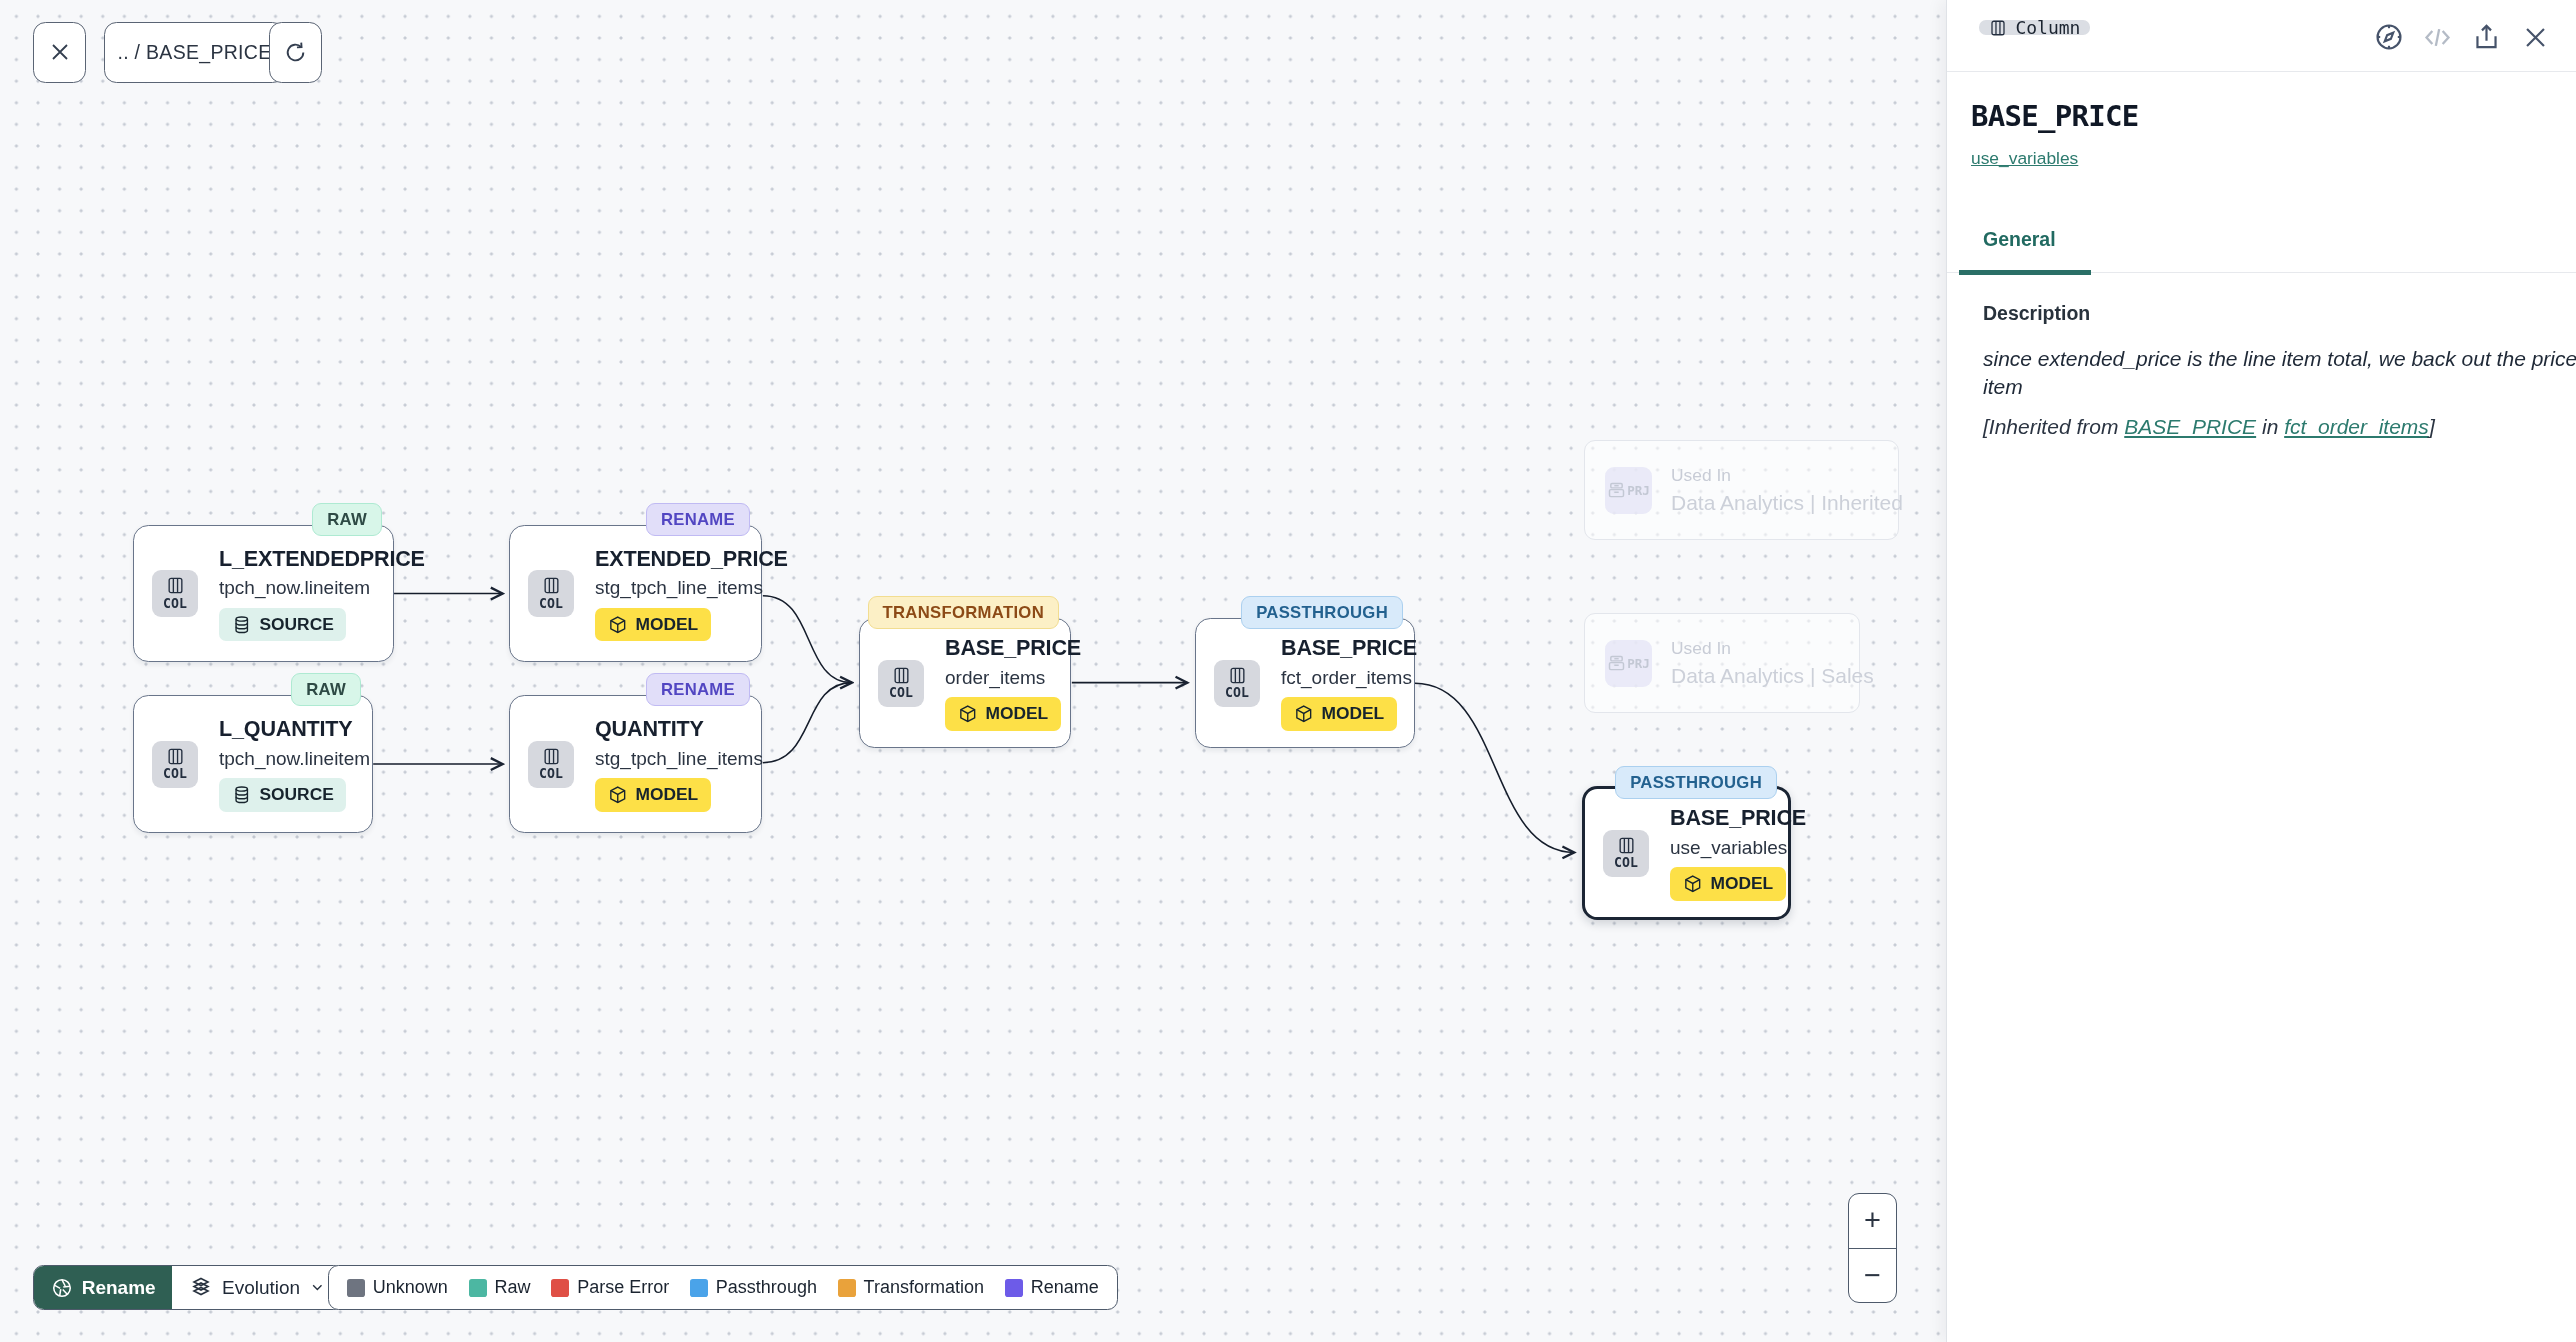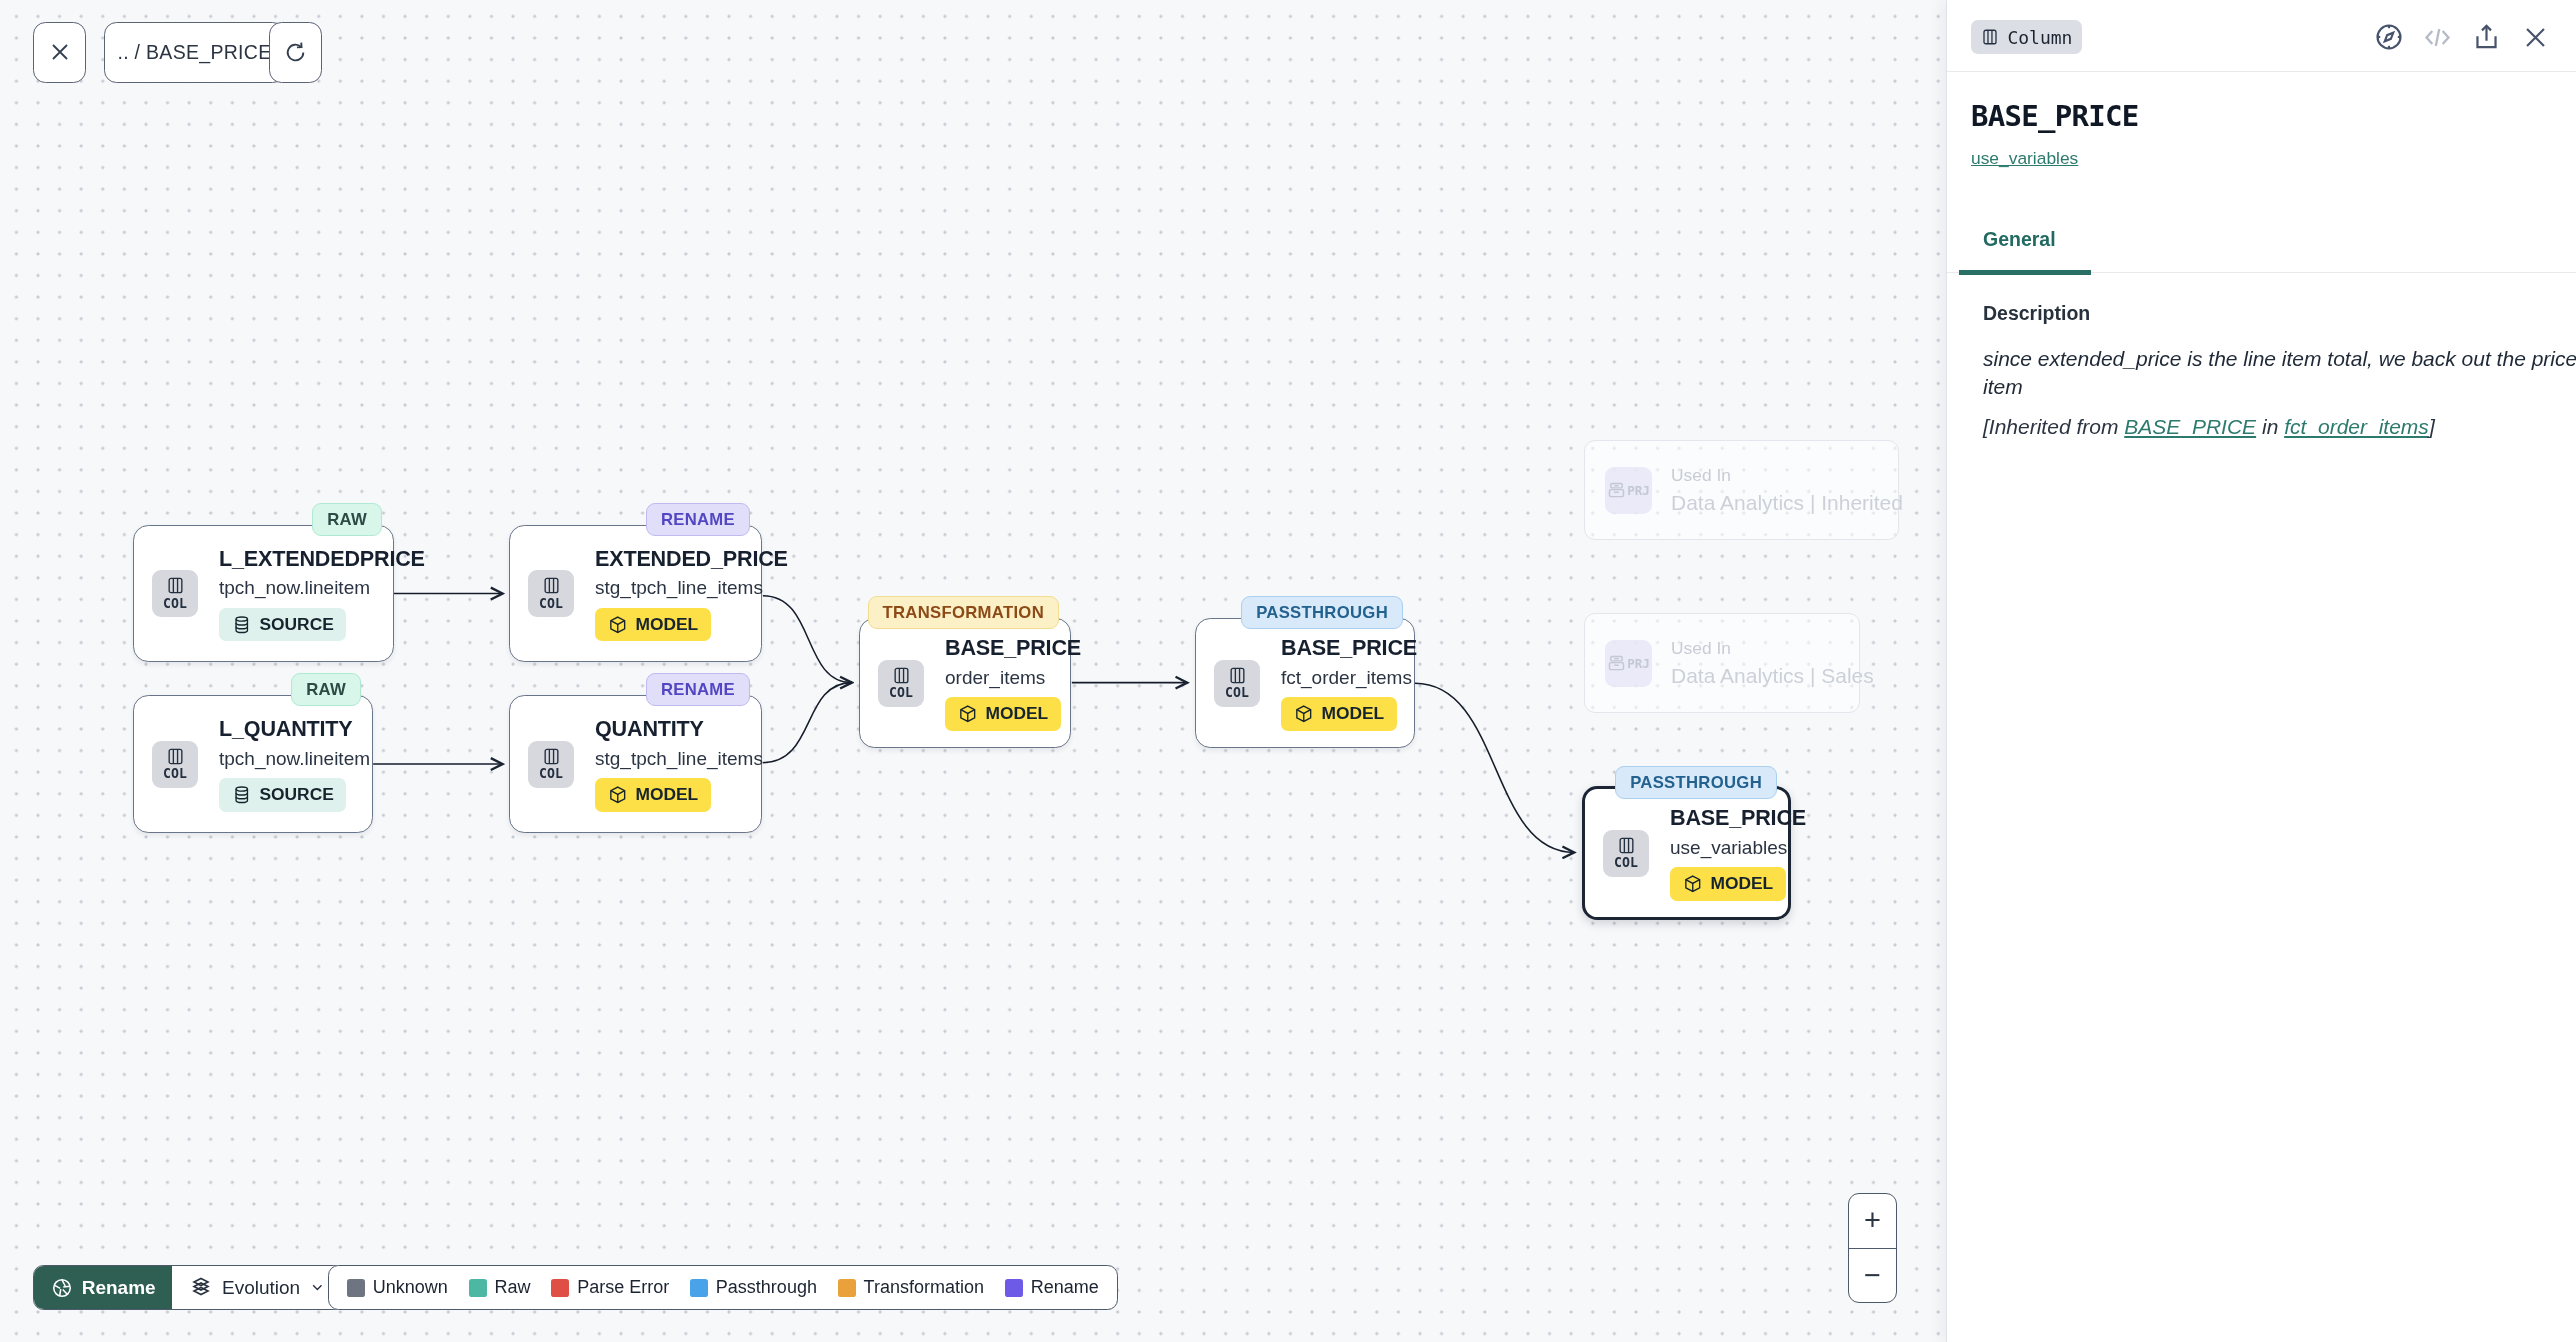--- a/index.html
+++ b/index.html
@@ -74,21 +74,21 @@
   .zoom-ctl { position:absolute; left:1848px; top:1193px; width:49px; height:110px; background:#fff;
               border:1.7px solid #4e5a6b; border-radius:11px; display:flex; flex-direction:column; z-index:5; }
   .zoom-btn { flex:1; display:flex; align-items:center; justify-content:center; font-size:29px;
               color:#2b3442; cursor:pointer; font-weight:300; }
   .zoom-btn:first-child { border-bottom:1.4px solid #4e5a6b; }
 
   
   .panel { position:absolute; left:1946px; top:0; width:630px; height:1343px; background:#fff;
            border-left:1px solid #dfe2e7; box-shadow:-5.6px 0 14px rgba(15,23,42,.05); z-index:10; }
   .panel-header { position:relative; height:72px; border-bottom:1.4px solid #e7e9ed; }
-  .type-badge { position:absolute; left:24px; top:20px; height:34px; display:flex; align-items:center; gap:8.4px;
+  .type-badge { position:absolute; left:32px; top:20px; height:15px; display:flex; align-items:center; gap:8.4px;
                 background:#dbdee4; border-radius:7px; padding:0 10px; }
   .type-badge svg { stroke:#232e3f; }
   .type-badge span { font-family:"DejaVu Sans Mono", monospace; font-size:18px; color:#1b2430; }
   .hdr-icons { position:absolute; right:25px; top:21px; display:flex; align-items:center; gap:16.7px; }
   .hdr-icons .icon { width:32px; height:32px; display:flex; align-items:center; justify-content:center; cursor:pointer; }
   .hdr-icons svg { stroke:#46536a; }
   .hdr-icons .disabled svg { stroke:#b4bbc6; }
   .panel-title { position:absolute; left:24px; top:99px; font-family:"DejaVu Sans Mono", monospace;
                  font-weight:bold; font-size:29px; letter-spacing:-0.7px; color:#101826; }
   .panel-sub-link { position:absolute; left:24px; top:148px; font-size:17.4px; color:#2c7a6e;

